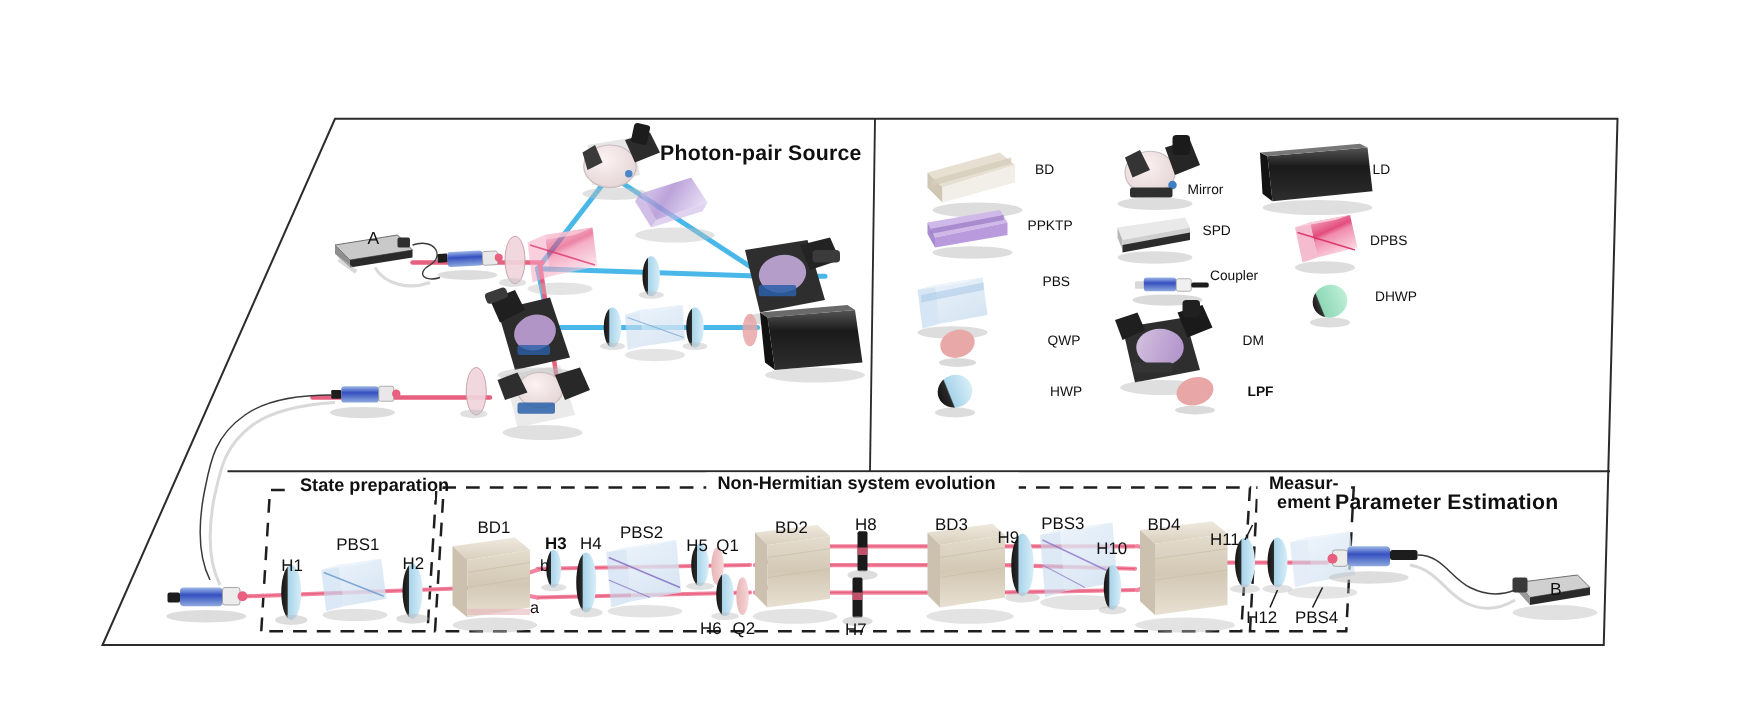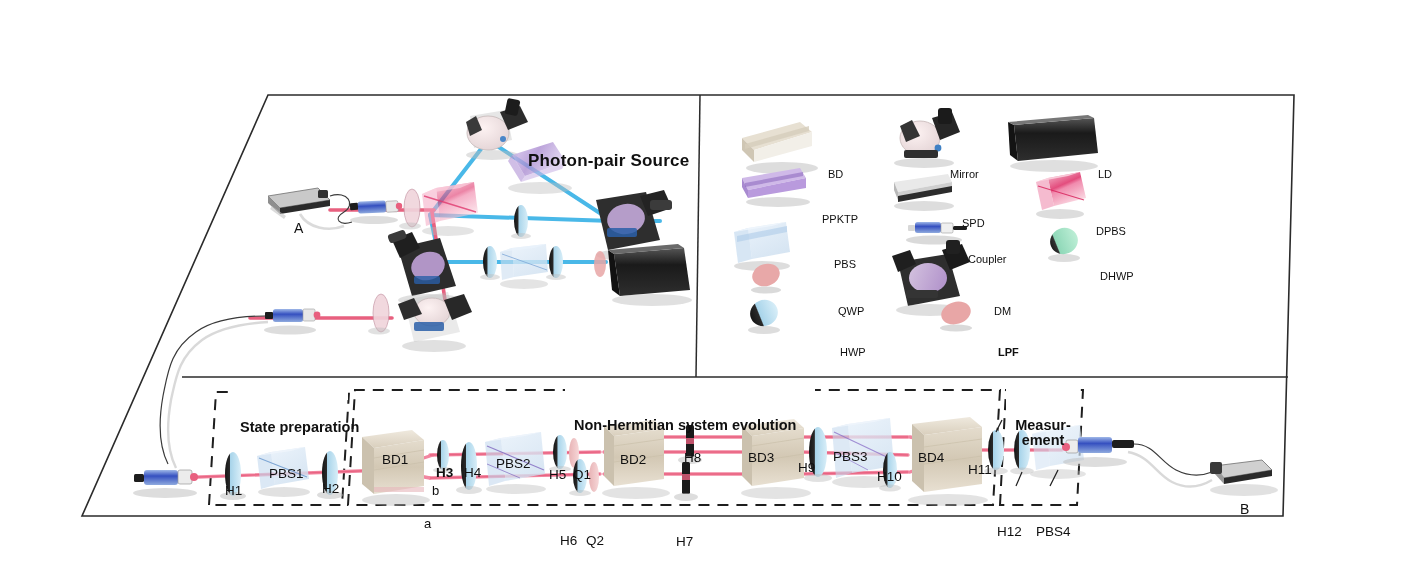--- a/index.html
+++ b/index.html
@@ -2,21 +2,21 @@
 <html><head>
 <meta charset="utf-8">
 <title>Optical Setup Diagram</title>
 <style>
   html,body{margin:0;padding:0;background:#ffffff;}
   body{width:1404px;height:562px;overflow:hidden;
        font-family:"Liberation Sans","DejaVu Sans",sans-serif;}
   #stage{position:relative;width:1404px;height:562px;background:#fff;}
   svg.layer{position:absolute;left:0;top:0;width:1404px;height:562px;}
   .lbl{position:absolute;font-family:"Liberation Sans","DejaVu Sans",sans-serif;
-       color:#101010;white-space:nowrap;margin-top:38px;}
+       color:#101010;white-space:nowrap;}
   .comp-lbl{font-size:13.5px;}
   .leg-lbl{font-size:11px;}
   .panel-title{font-size:17px;font-weight:bold;letter-spacing:.2px;}
   .sec-title{font-size:14.5px;font-weight:bold;}
   .beam-lbl{font-size:13px;}
   .dev-lbl{font-size:14px;}
   .sec-title.two-line{line-height:1.05;text-align:center;white-space:normal;}
 </style>
 </head>
 <body>
@@ -585,23 +585,24 @@
 
       <g stroke="#1e1e1e" stroke-width="1.2" fill="none">
         <line x1="1022" y1="472" x2="1016" y2="486"></line>
         <line x1="1058" y1="470" x2="1050" y2="486"></line>
         <line x1="996" y1="432" x2="1002" y2="420"></line>
       </g>
     </g>
   </svg>
 
   <div class="lbl panel-title" style="left:528px; top:113px;">Photon-pair Source</div>
+  <div class="lbl panel-title" style="left:1068px; top:392px;">Parameter Estimation</div>
 
   <div class="lbl leg-lbl" style="left:828px; top:130px;">BD</div>
-  <div class="lbl leg-lbl" style="left:950px; top:130px;">Mirror</div>
+  <div class="lbl leg-lbl" style="left:950px; top:146px;">Mirror</div>
   <div class="lbl leg-lbl" style="left:1098px;top:130px;">LD</div>
 
   <div class="lbl leg-lbl" style="left:822px; top:175px;">PPKTP</div>
   <div class="lbl leg-lbl" style="left:962px; top:179px;">SPD</div>
   <div class="lbl leg-lbl" style="left:1096px;top:187px;">DPBS</div>
 
   <div class="lbl leg-lbl" style="left:834px; top:220px;">PBS</div>
   <div class="lbl leg-lbl" style="left:968px; top:215px;">Coupler</div>
   <div class="lbl leg-lbl" style="left:1100px;top:232px;">DHWP</div>
 

